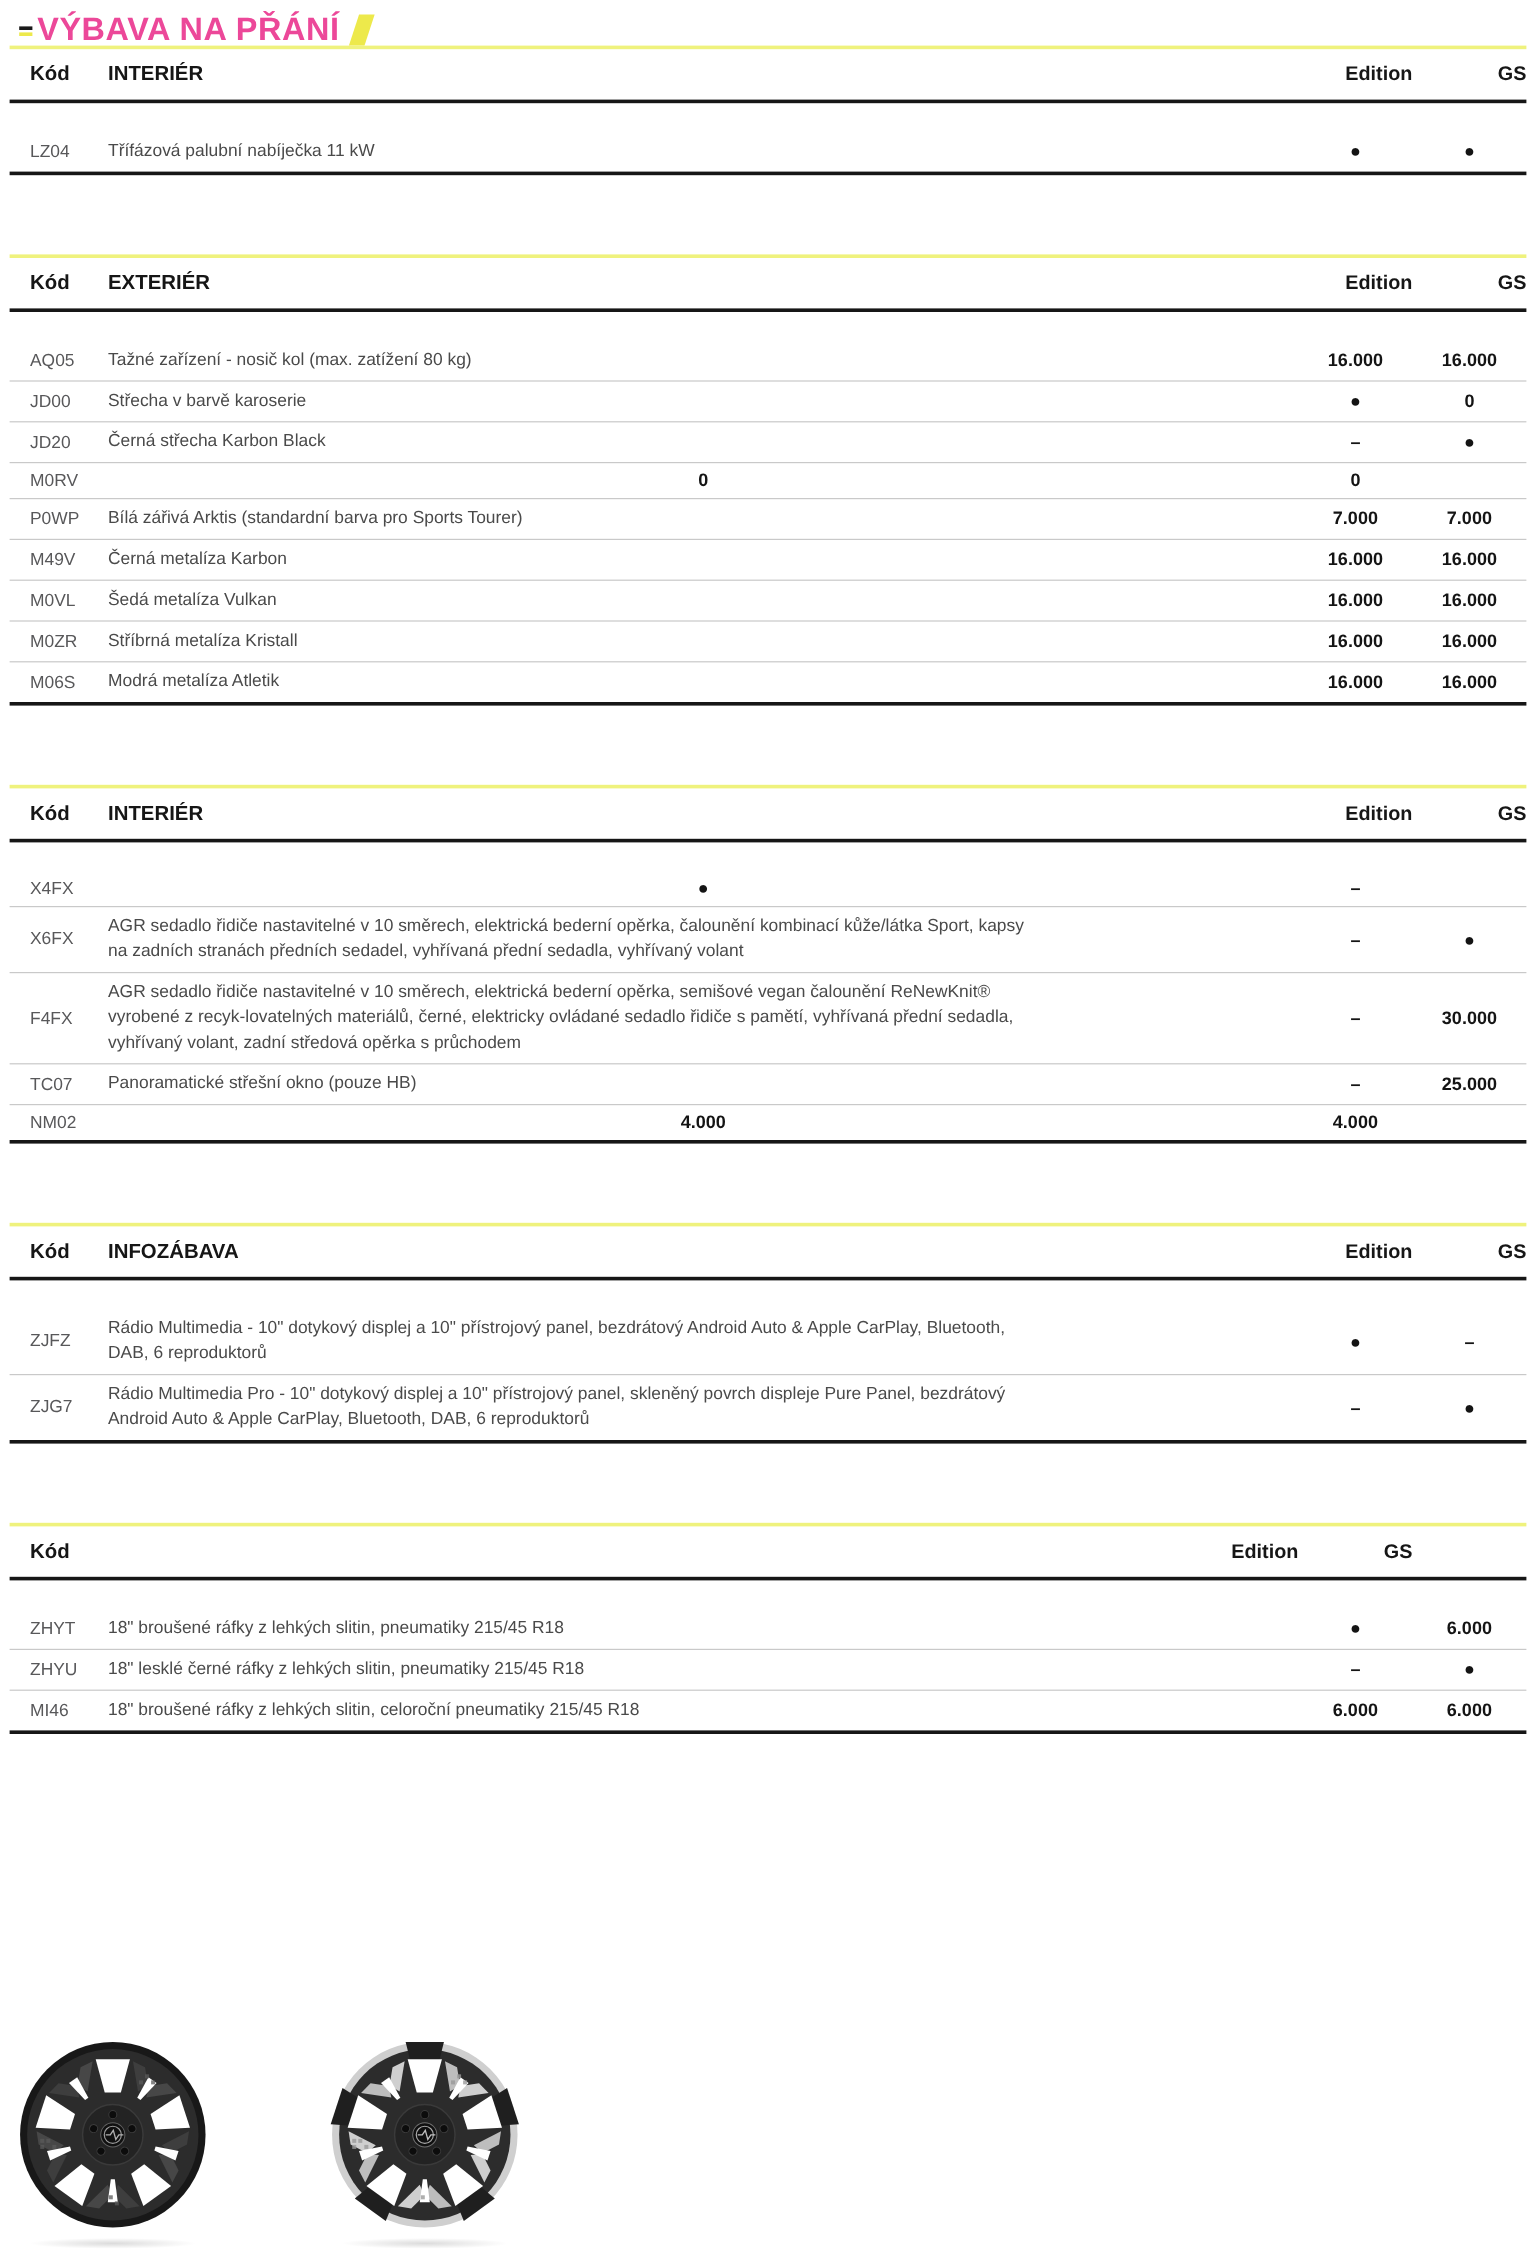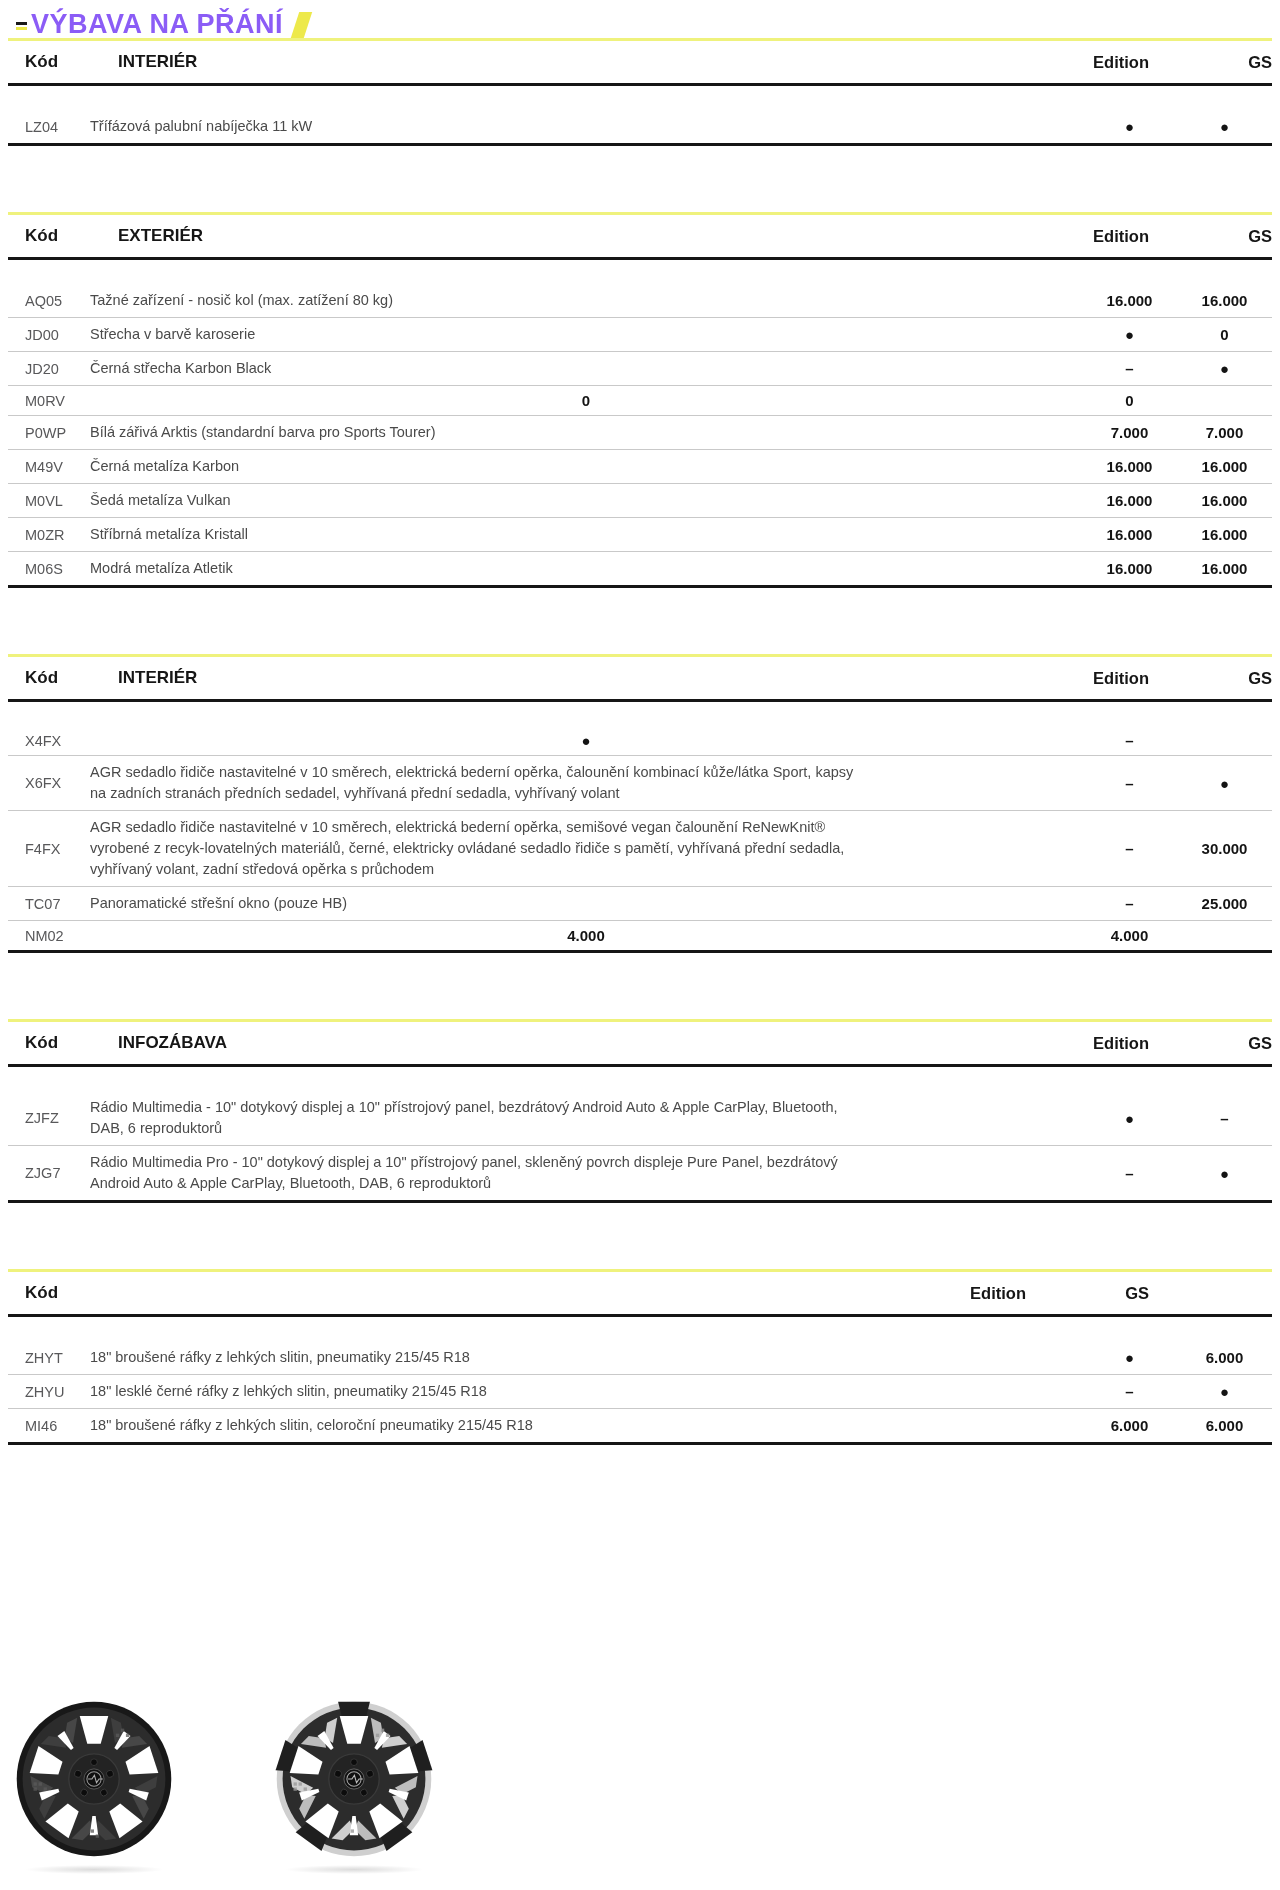--- a/index.html
+++ b/index.html
@@ -21,35 +21,35 @@
   
   .title-row{
     margin:10px 8px 0 8px;height:34px;
     display:flex;align-items:center;
   }
   .title-mark{width:11px;height:10px;margin:6px 4px 0 8px;display:flex;flex-direction:column;gap:2px;}
   .title-mark .bar-black{height:3px;width:11px;background:#1a1a1a;}
   .title-mark .bar-yellow{height:3px;width:11px;background:var(--yellow-slash);}
   h1.page-title{
     margin:0;font-size:27px;font-weight:700;letter-spacing:0.5px;
-    color:#8b5cf6;text-transform:uppercase;line-height:1;
+    color:#ec4899;text-transform:uppercase;line-height:1;
   }
   .title-slash{
     width:13px;height:26px;margin-left:12px;margin-top:2px;
     background:var(--yellow-slash);transform:skewX(-18deg);
   }
   
   #sections{display:block;}
   .sec{margin:0 8px;}
   .sec + .sec{margin-top:66px;}
   .sec-head,.row{
     display:grid;grid-template-columns:65px 1fr 95px 95px;
     align-items:center;padding-left:17px;
   }
-  .sec-head{border-top:3px solid var(--yellow-line);height:45px;gap:28px;}
+  .sec-head{border-top:3px solid var(--yellow-line);height:45px;}
   .head-label{font-weight:700;color:#161616;}
   .col.code.head-label{font-size:17px;}
   .col.desc.head-label{font-size:17px;}
   .col.val.head-label{font-size:16.5px;text-align:right;}
   .rows{border-top:3px solid #161616;border-bottom:3px solid #161616;}
   .row{border-top:1px solid var(--sep);padding-top:6px;padding-bottom:6px;}
   .rows .row:first-child{border-top:none;margin-top:24px;}
   .cell.code{font-size:14.5px;color:var(--code);}
   .cell.desc{font-size:14.5px;color:var(--desc);line-height:21px;max-width:790px;padding-right:14px;}
   .cell.val{font-size:15px;font-weight:700;color:#141414;text-align:center;}

